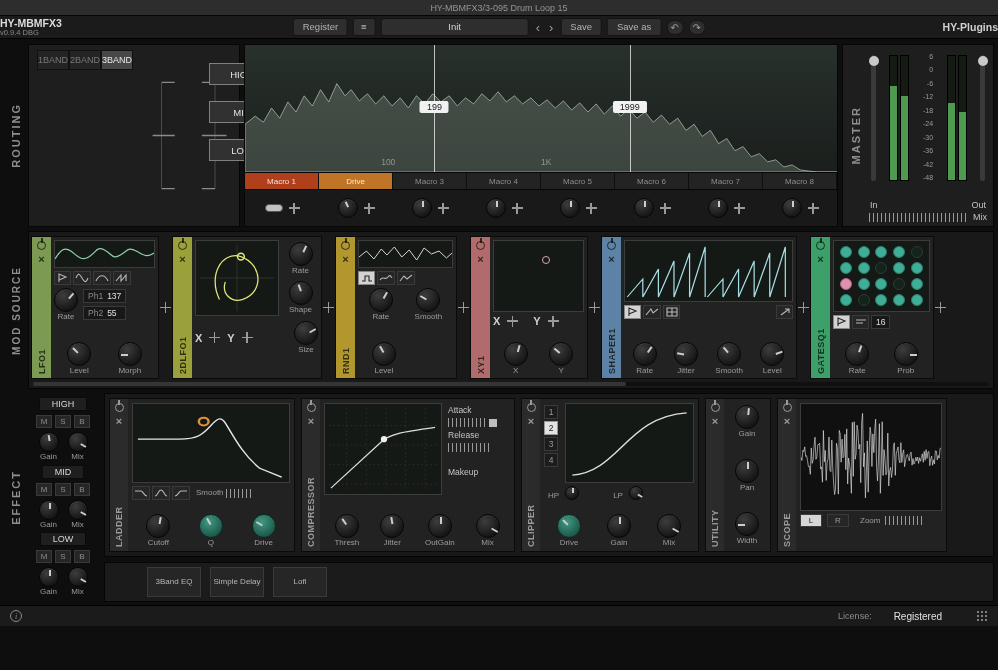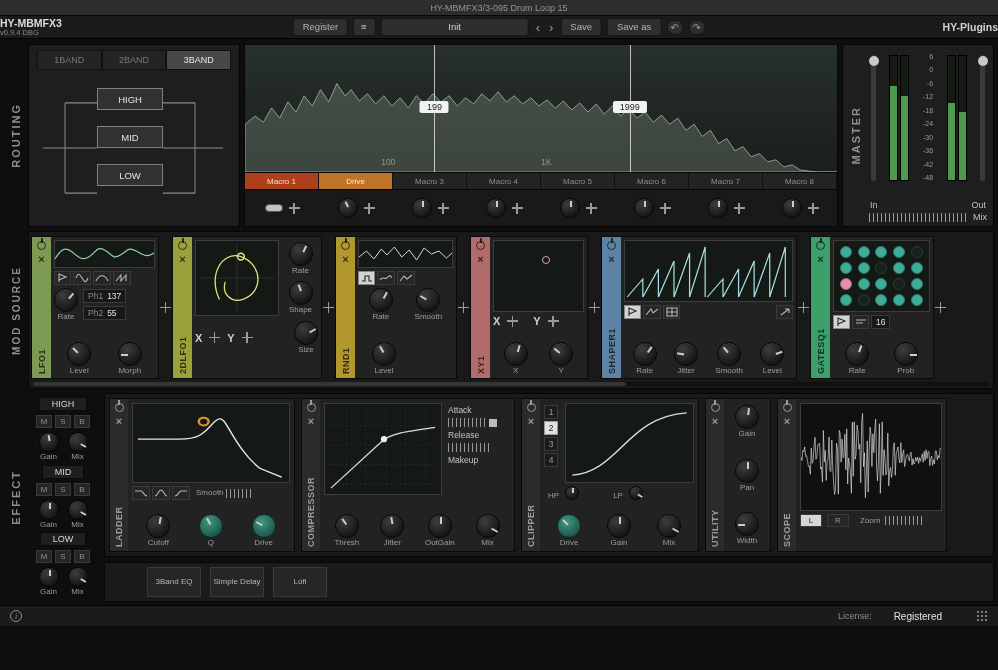--- a/index.html
+++ b/index.html
@@ -18,21 +18,21 @@
   .navbtn{background:none;border:none;color:#9c9c9c;font-size:13px;padding:0 2px;line-height:1}
   .roundbtn{width:17px;height:15px;border-radius:8px;background:#2e2e2e;border:1px solid #141414;color:#9a9a9a;font-size:10px;display:flex;align-items:center;justify-content:center;padding:0}
   .brandR{margin-left:auto;font-size:10.5px;font-weight:bold;color:#d0d0d0}
   
   .main{padding:5px 4px 0}
   .row{display:flex;margin-bottom:4px}
   .vlabel{writing-mode:vertical-rl;transform:rotate(180deg);font-weight:bold;letter-spacing:2px;color:#8f8f8f;font-size:11px;white-space:nowrap}
   .sectionlab{width:24px;display:flex;align-items:center;justify-content:center}
   .panel{background:#1e1e1e;border:1px solid #060606}
   
-  .routing-panel{width:212px;margin-right:4px;display:flex;flex-direction:column;height:183px}
+  .routing-panel{width:212px;margin-right:4px;display:flex;flex-direction:row;height:183px}
   .tabs{display:flex;height:20px;margin:5px 8px 0 8px}
   .tab{flex:1;display:flex;align-items:center;justify-content:center;font-size:9px;color:#787878;background:#242424;border:1px solid #111}
   .tab.active{background:#474747;color:#e8e8e8}
   .diagram{position:relative;flex:1;margin:8px 10px}
   .diagram svg{position:absolute;inset:0;width:100%;height:100%}
   .dbox{position:absolute;left:58px;width:66px;height:22px;background:#313131;border:1px solid #808080;color:#e2e2e2;font-size:9.5px;display:flex;align-items:center;justify-content:center}
   
   .spec-col{flex:1;display:flex;flex-direction:column;margin-right:4px;height:183px}
   .spectrum{position:relative;flex:1;background:linear-gradient(#28312c,#1a1e1c);border:1px solid #060606;overflow:hidden}
   .spectrum svg.area{position:absolute;inset:0;width:100%;height:100%}
@@ -738,21 +738,21 @@
                 </svg>
               </div>
               <div class="side-col">
                 <span>Attack</span>
                 <div style="display:flex;align-items:center;gap:3px">
                     <span class="segbar" style="width:38px"></span>
                     <span style="width:8px;height:8px;background:#bdbdbd;display:inline-block"></span>
                   </div>
                 <span>Release</span>
                 <span class="segbar" style="width:44px"></span>
-                <span style="margin-top:0">Makeup</span>
+                <span style="margin-top:12px">Makeup</span>
               </div>
             </div>
             <div class="knob-row">
               <div class="kunit">
                   <span class="knob k24" style="--rot:-35deg"></span>
                   <span class="klabel">Thresh</span>
                 </div>
               <div class="kunit">
                   <span class="knob k24" style="--rot:-10deg"></span>
                   <span class="klabel">Jitter</span>

